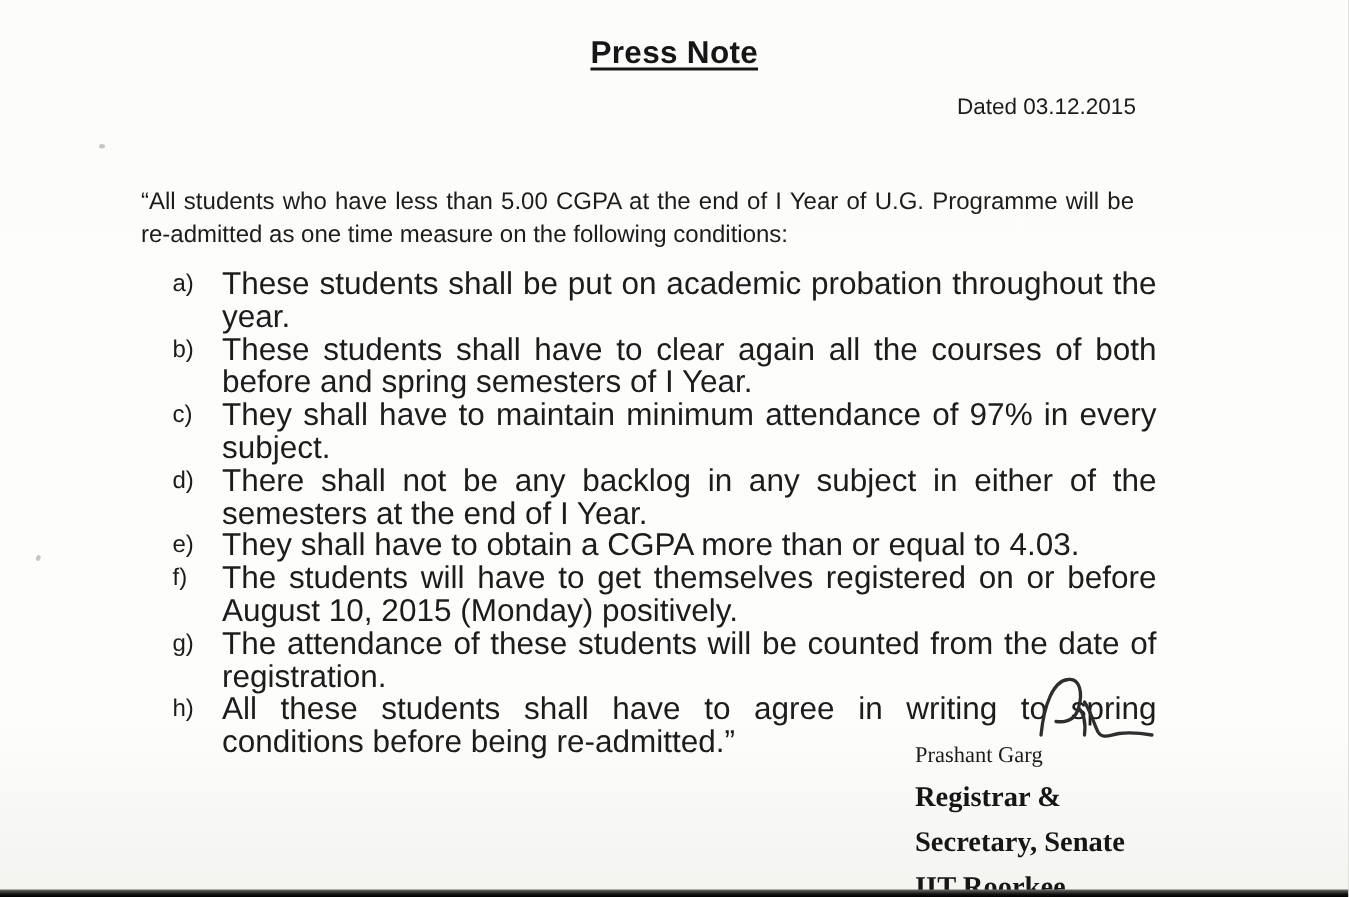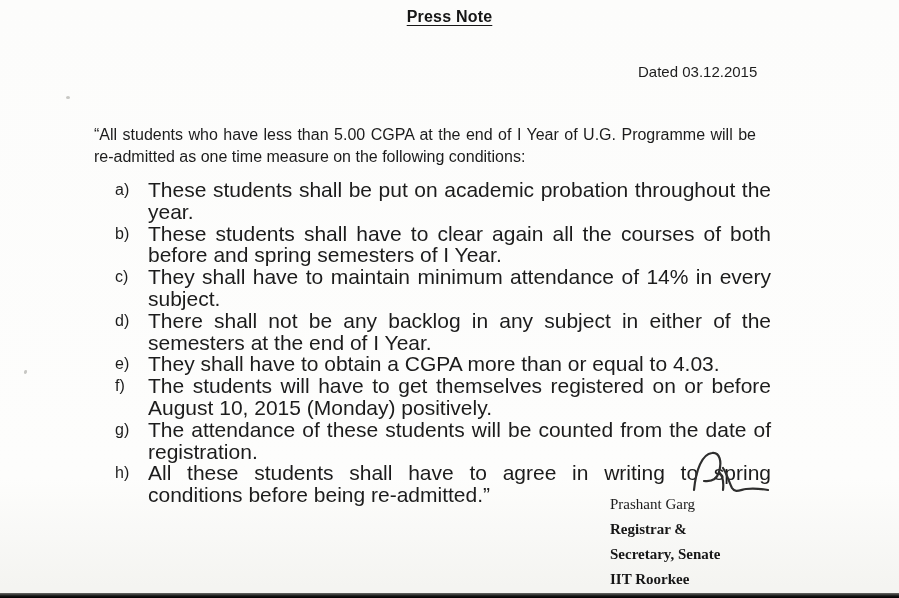--- a/index.html
+++ b/index.html
@@ -12,26 +12,26 @@
     position: relative;
     width: 899px;
     height: 598px;
     margin: 0 auto;
     background: linear-gradient(180deg, #fcfcfb 0%, #fdfdfc 80%, #f4f4f1 98%);
     overflow: hidden;
     color: #1c1c1c;
   }
   .title {
     position: absolute;
-    top: 8px;
+    top: 24px;
     left: 0;
     width: 100%;
     margin: 0;
     text-align: center;
-    font-size: 16px;
+    font-size: 21px;
     font-weight: bold;
     letter-spacing: 0.2px;
     text-decoration: underline;
     text-underline-offset: 3px;
     color: #161616;
   }
   .date {
     position: absolute;
     top: 63px;
     left: 638px;
@@ -84,21 +84,21 @@
   .signature-svg {
     display: block;
     margin: 0 auto -2px 78px;
   }
   .sig-name {
     font-size: 15px;
     margin-top: 2px;
     color: #1b1b1b;
   }
   .sig-role {
-    font-size: 15px;
+    font-size: 19px;
     font-weight: bold;
     margin-top: 8px;
     color: #161616;
   }
   .speckle {
     position: absolute;
     border-radius: 50%;
     background: #9a9a96;
     opacity: 0.55;
   }
@@ -128,21 +128,21 @@
     <li class="condition">
       <span class="label">a)</span>
       <span class="text">These students shall be put on academic probation throughout the year.</span>
     </li>
     <li class="condition">
       <span class="label">b)</span>
       <span class="text">These students shall have to clear again all the courses of both before and spring semesters of I Year.</span>
     </li>
     <li class="condition">
       <span class="label">c)</span>
-      <span class="text">They shall have to maintain minimum attendance of 14% in every subject.</span>
+      <span class="text">They shall have to maintain minimum attendance of 97% in every subject.</span>
     </li>
     <li class="condition">
       <span class="label">d)</span>
       <span class="text">There shall not be any backlog in any subject in either of the semesters at the end of I Year.</span>
     </li>
     <li class="condition">
       <span class="label">e)</span>
       <span class="text">They shall have to obtain a CGPA more than or equal to 4.03.</span>
     </li>
     <li class="condition">

